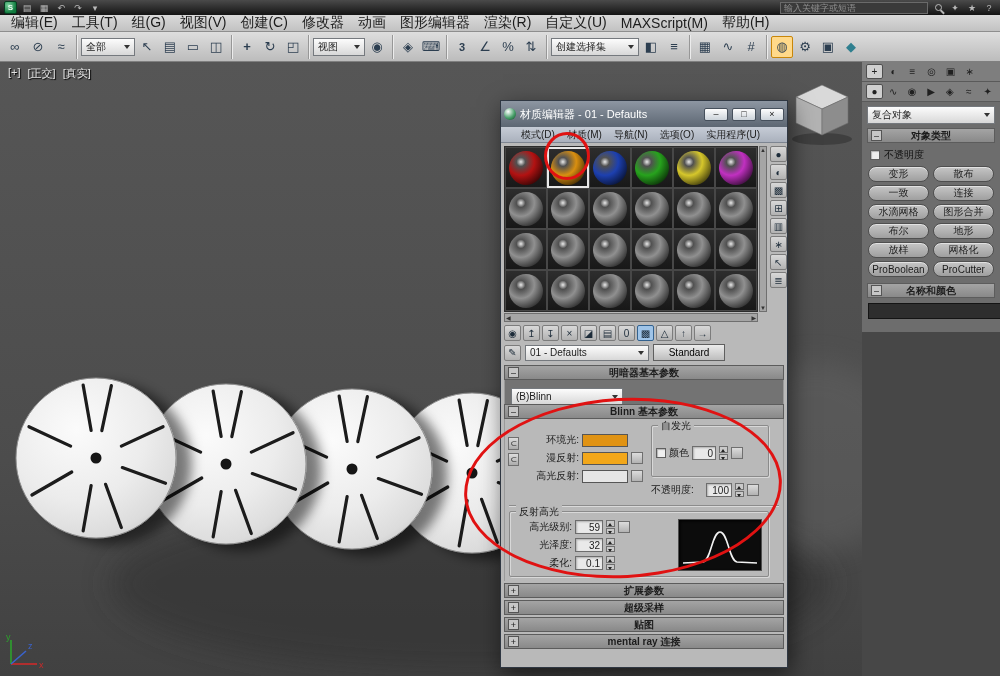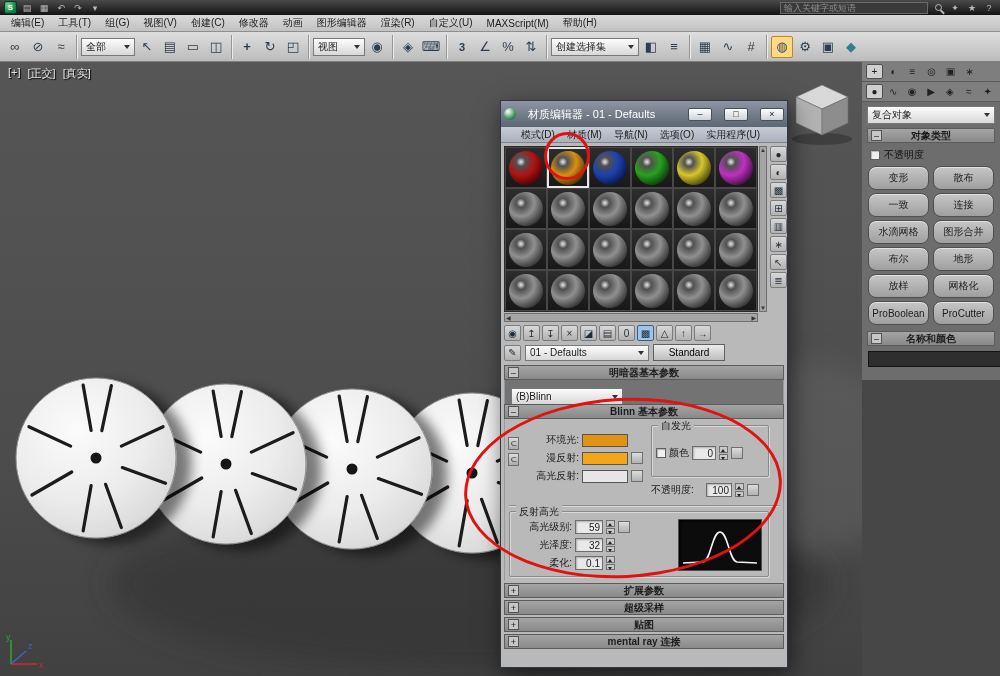--- a/index.html
+++ b/index.html
@@ -13,21 +13,21 @@
   .qicon{width:14px;height:13px;display:flex;align-items:center;justify-content:center;font-size:9px;color:#b9b9b9;cursor:default}
   #titlebar .title{position:absolute;left:200px;right:320px;text-align:center;font-size:10px;color:#d6d6d6;pointer-events:none;white-space:nowrap;overflow:hidden}
   #titlebar .title span{margin:0 3px}
   .searchbox{width:148px;height:12px;background:#3a3a3a;border:1px solid #6a6a6a;color:#bbb;font-size:9px;padding:0 3px;font-family:inherit}
   .searchbox::placeholder{color:#8e8e8e}
   .mag{width:7px;height:7px;border:1.5px solid #b9b9b9;border-radius:50%;position:relative;display:inline-block}
   .mag::after{content:"";position:absolute;width:5px;height:1.5px;background:#b9b9b9;transform:rotate(45deg);right:-4px;bottom:-2px}
 
   
   #menubar{position:absolute;left:0;top:15px;width:1000px;height:17px;background:linear-gradient(#dadada,#c2c2c2);border-bottom:1px solid #8e8e8e;display:flex;align-items:center;padding:0 4px;z-index:29}
-  #menubar span{padding:0 7px;font-size:10px;cursor:default}
+  #menubar span{padding:0 7px;font-size:14px;cursor:default}
 
   
   #toolbar{position:absolute;left:0;top:32px;width:1000px;height:30px;background:linear-gradient(#dedede,#bcbcbc);border-bottom:1px solid #7f7f7f;display:flex;align-items:center;padding:0 4px;gap:1px;z-index:28}
   .tbtn{min-width:22px;height:22px;display:flex;align-items:center;justify-content:center;font-size:13px;color:#2c3e50;border:1px solid transparent;border-radius:2px;cursor:default}
   .tbtn.active{background:#ffd98a;border:1px solid #c8860a}
   .sep{width:1px;height:24px;background:#979797;box-shadow:1px 0 0 #ececec;margin:0 3px}
   .dd{display:flex;align-items:center;height:18px;background:linear-gradient(#fcfcfc,#d8d8d8);border:1px solid #75797e;padding:0 4px;font-size:10px;gap:4px;cursor:default}
   .dd .arr{margin-left:auto;width:0;height:0;border-left:3px solid transparent;border-right:3px solid transparent;border-top:4px solid #333}
 
   
@@ -42,27 +42,27 @@
   .cp-tab{width:17px;height:15px;display:flex;align-items:center;justify-content:center;font-size:10px;color:#202020;border-radius:2px;cursor:default}
   .cp-tab.active{background:#cfcfcf;border:1px solid #4f4f4f}
   .cp-body{background:#6d6d6d;padding:4px 5px 8px}
   .cp-dd{margin-bottom:4px}
   .roll{height:15px;background:linear-gradient(#a4a4a4,#898989);border:1px solid #5c5c5c;display:flex;align-items:center;justify-content:center;position:relative;font-size:10px;font-weight:bold;cursor:default}
   .roll .pm{position:absolute;left:3px;top:1px;width:11px;height:11px;border:1px solid #555;background:#c6c6c6;font-size:9px;line-height:10px;text-align:center;font-weight:normal}
   .cp-roll-body{padding:4px 1px 6px}
   .cp-chkrow{display:flex;align-items:center;gap:4px;padding:1px 2px 4px;font-size:10px;color:#111}
   .chk{width:10px;height:10px;background:#efefef;border:1px solid #5f5f5f;box-shadow:inset 1px 1px 1px rgba(0,0,0,.25);display:inline-block;flex:0 0 auto}
   .cp-grid{display:grid;grid-template-columns:1fr 1fr;gap:3px 4px}
-  .cpbtn{height:24px;background:linear-gradient(#c6c6c6,#9f9f9f);border:1px solid #4f4f4f;box-shadow:inset 0 1px 0 #e2e2e2;display:flex;align-items:center;justify-content:center;font-size:10px;cursor:default;border-radius:8px}
+  .cpbtn{height:16px;background:linear-gradient(#c6c6c6,#9f9f9f);border:1px solid #4f4f4f;box-shadow:inset 0 1px 0 #e2e2e2;display:flex;align-items:center;justify-content:center;font-size:10px;cursor:default;border-radius:8px}
   .cp-namerow{display:flex;gap:3px;padding:5px 1px;align-items:center}
   .cp-name{flex:1;height:16px;background:#2e2e2e;border:1px solid #141414;color:#ddd;font-size:10px;padding:0 3px;font-family:inherit}
 
   
   #mated{position:absolute;left:500px;top:100px;width:288px;height:568px;background:#b9b9b9;border:1px solid #2f3742;box-shadow:3px 7px 22px rgba(0,0,0,.55);z-index:20;display:flex;flex-direction:column}
-  .me-title{height:18px;background:linear-gradient(#8d96a2,#5d6773);display:flex;align-items:center;color:#fff;font-size:11px;padding:13px 3px;gap:12px}
+  .me-title{height:18px;background:linear-gradient(#8d96a2,#5d6773);display:flex;align-items:center;color:#fff;font-size:11px;padding:13px 3px;gap:4px}
   .me-ball{width:12px;height:12px;border-radius:50%;background:radial-gradient(circle at 35% 30%,#fff,#49a06a 55%,#0c4424)}
   .me-title .t{flex:1;white-space:nowrap;overflow:hidden}
   .wbtn{width:24px;height:13px;background:linear-gradient(#fdfdfd,#ccd3da);border:1px solid #46505c;border-radius:2px;font-size:9px;line-height:10px;display:flex;align-items:center;justify-content:center;color:#222;cursor:default}
   .me-menu{height:16px;background:linear-gradient(#c6ccd6,#aab1bd);display:flex;align-items:center;padding:0 14px;border-bottom:1px solid #7d8591;font-size:10px}
   .me-menu span{padding:0 6px;cursor:default}
   .me-body{flex:1;padding:3px;display:flex;flex-direction:column}
   .sample-wrap{display:flex}
   .slots{width:254px;height:166px;display:grid;grid-template-columns:repeat(6,42px);grid-template-rows:repeat(4,41px);border:1px solid #2c2c2c;background:#111}
   .slot{border:1px solid #474747;background:linear-gradient(#2d2d2d,#181818);display:flex;align-items:center;justify-content:center;position:relative;cursor:default}
   .slot.sel{outline:2px solid #e8e8e8;outline-offset:-2px;z-index:2}

